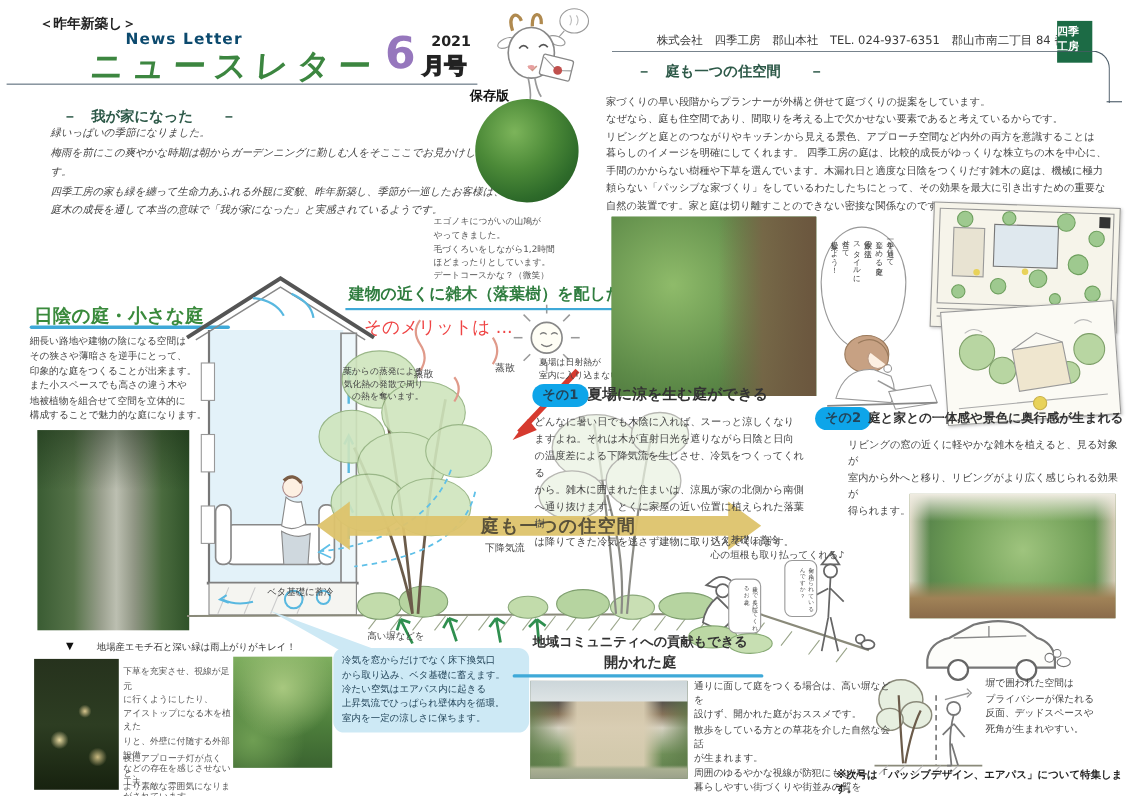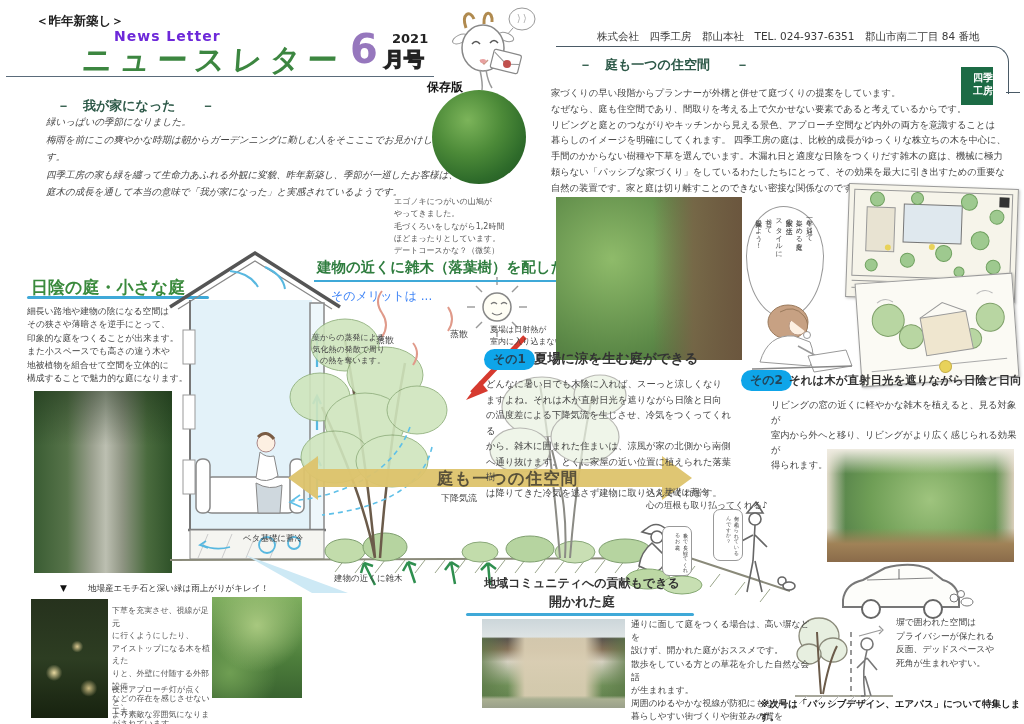--- a/index.html
+++ b/index.html
@@ -12,21 +12,21 @@
   svg{position:absolute;overflow:visible;}
   .vtext{writing-mode:vertical-rl;text-orientation:upright;}
   .pill{background:#0ea5e9;border-radius:11px;padding:2px 9px;color:#23455a;font-weight:bold;}
 </style>
 </head>
 <body>
 
 <div class="page">
 
   <div class="abs b" style="left:36px;top:13px;font-size:12.5px;color:#222;">＜昨年新築し＞</div>
-  <div class="abs b" style="left:114px;top:28px;font-size:14px;color:#6d28d9;letter-spacing:1px;text-align:center;">News Letter</div>
+  <div class="abs b" style="left:114px;top:28px;font-size:14px;color:#0c4a6e;letter-spacing:1px;text-align:center;">News Letter</div>
   <div class="abs b" style="left:82px;top:40px;font-size:30px;color:#3c8640;letter-spacing:7px;transform:skewX(-4deg);">ニュースレター</div>
   <div class="abs b" style="left:350px;top:26px;font-size:40px;color:#9677bd;">6</div>
   <div class="abs b" style="left:392px;top:31px;font-size:13px;color:#222;">2021</div>
   <div class="abs b" style="left:384px;top:46px;font-size:20px;color:#fff;-webkit-text-stroke:1.2px #222;text-shadow:0 0 1px #222;">月号</div>
   <div class="abs b" style="left:427px;top:79px;font-size:12px;color:#111;">保存版</div>
   <div class="abs" style="left:6px;top:76px;width:428px;height:0;border-top:1.5px solid #5a6b7a;"></div>
 
   <svg style="left:436px;top:6px;" width="102" height="86" viewBox="0 0 102 86">
     <ellipse cx="86" cy="13" rx="13" ry="11" fill="#fff" stroke="#999" stroke-width="1"></ellipse>
     <path d="M77,22 L70,30" stroke="#999" stroke-width="1" fill="none"></path>
@@ -38,21 +38,21 @@
     <path d="M36,38 q4,-5 8,0 M54,37 q4,-5 8,0" stroke="#555" stroke-width="1.5" fill="none"></path>
     <path d="M44,54 l4,4 l4,-4" stroke="#c98" stroke-width="1.5" fill="none"></path>
     <ellipse cx="47" cy="55" rx="3" ry="2" fill="#e8a0a0"></ellipse>
     <path d="M44,64 q3,14 2,20 M50,64 q2,12 6,18" stroke="#999" stroke-width="1.5" fill="none"></path>
     <rect x="56" y="46" width="28" height="19" rx="2" fill="#fff" stroke="#888" stroke-width="1.2" transform="rotate(14 70 55)"></rect>
     <path d="M57,49 l14,9 l13,-3" stroke="#999" stroke-width="1" fill="none" transform="rotate(14 70 55)"></path>
     <circle cx="71" cy="58" r="4" fill="#c0504d"></circle>
   </svg>
 
   <div class="abs" style="left:597px;top:30px;font-size:10.5px;color:#3a3a3a;">株式会社　四季工房　郡山本社　TEL. 024-937-6351　郡山市南二丁目 84 番地</div>
-  <div class="abs pre b" style="left:961px;top:19px;width:32px;height:34px;background:#1c6b45;color:#fff;font-size:10px;line-height:1.3;text-align:right;padding-top:4px;margin-top:48px;">四季
+  <div class="abs pre b" style="left:961px;top:19px;width:32px;height:34px;background:#1c6b45;color:#fff;font-size:10px;line-height:1.3;text-align:left;padding-top:4px;">四季
 工房</div>
   <div class="abs" style="left:556px;top:46px;width:452px;height:47px;border-top:1.5px solid #4a5a66;border-right:1.5px solid #4a5a66;border-top-right-radius:16px;"></div>
   <div class="abs" style="left:1006px;top:92px;width:14px;height:0;border-top:1.5px solid #4a5a66;"></div>
 
   <div class="abs b" style="left:57px;top:97px;font-size:13px;color:#2d5948;">－　我が家になった　　－</div>
   <div class="abs pre" style="left:46px;top:113px;width:414px;font-size:9.5px;line-height:17.6px;color:#444;font-style:italic;">緑いっぱいの季節になりました。
 梅雨を前にこの爽やかな時期は朝からガーデンニングに勤しむ人をそこここでお見かけします。
 四季工房の家も緑を纏って生命力あふれる外観に変貌、昨年新築し、季節が一巡したお客様は、
 庭木の成長を通して本当の意味で「我が家になった」と実感されているようです。</div>
 
@@ -200,40 +200,45 @@
       <circle cx="612" cy="336" r="4"></circle>
       <ellipse cx="619" cy="341" rx="6" ry="4"></ellipse>
     </g>
     <path d="M505,318 q4,-10 0,-16 M510,318 q6,-8 3,-16 M515,320 q6,-6 6,-14" stroke="#4a8f4a" stroke-width="1.6" fill="none"></path>
     <ellipse cx="478" cy="334" rx="22" ry="10" fill="#bcd8a4" stroke="#86a973"></ellipse>
     <ellipse cx="512" cy="340" rx="20" ry="9" fill="#c7dfb2" stroke="#86a973"></ellipse>
   </svg>
 
   <div class="abs b" style="left:317px;top:258px;font-size:14.5px;color:#2f7d3f;">建物の近くに雑木（落葉樹）を配した庭</div>
   <div class="abs" style="left:314px;top:280px;width:330px;height:2px;background:#3fa9d8;"></div>
-  <div class="abs" style="left:331px;top:288px;font-size:12px;color:#3b82f6;">そのメリットは ...</div>
+  <div class="abs" style="left:331px;top:288px;font-size:16px;color:#ef4444;">そのメリットは ...</div>
   <div class="abs" style="left:376px;top:334px;font-size:9px;color:#444;">蒸散</div>
   <div class="abs" style="left:450px;top:328px;font-size:9px;color:#444;">蒸散</div>
   <div class="abs pre" style="left:297px;top:332px;width:88px;font-size:8px;line-height:11.5px;color:#444;text-align:right;">葉からの蒸発による
 気化熱の発散で周り
 の熱を奪います。</div>
   <div class="abs pre" style="left:490px;top:324px;width:95px;font-size:8px;line-height:11.5px;color:#444;">夏場は日射熱が
 室内に入り込まない。</div>
   <div class="abs b" style="left:437px;top:468px;font-size:16.5px;color:#5a523a;letter-spacing:1px;">庭も一つの住空間</div>
   <div class="abs" style="left:441px;top:492px;font-size:9px;color:#444;">下降気流</div>
   <div class="abs" style="left:243px;top:533px;font-size:8.5px;color:#444;">ベタ基礎に蓄冷</div>
-  <div class="abs" style="left:334px;top:573px;font-size:8.5px;color:#444;">建物の近くに雑木</div>
+  <div class="abs" style="left:334px;top:573px;font-size:8.5px;color:#444;">高い塀などを</div>
   <div class="abs pre" style="left:646px;top:486px;font-size:8.8px;line-height:12.5px;color:#444;">ベタ基礎に蓄冷
 心の垣根も取り払ってくれる♪</div>
   <div class="abs pre vtext" style="left:662px;top:526px;width:24px;height:44px;font-size:5.2px;line-height:1.5;background:#fff;border:1px solid #999;border-radius:7px;padding:2px;color:#555;">秋まで長く咲いてくれるお花よ。</div>
   <div class="abs pre vtext" style="left:713px;top:509px;width:24px;height:46px;font-size:5.2px;line-height:1.5;background:#fff;border:1px solid #999;border-radius:7px;padding:2px;color:#555;">何を植えられているんですか？</div>
 
   <svg style="left:240px;top:553px;" width="110" height="44" viewBox="0 0 110 44">
     <polygon points="5,2 72,40 108,40" fill="#cde9f5"></polygon>
   </svg>
+  <div class="abs pre" style="left:303px;top:589px;width:162px;background:#cde9f5;border-radius:10px;padding:6px 8px;font-size:8.6px;line-height:13px;color:#23455a;">冷気を窓からだけでなく床下換気口
+から取り込み、ベタ基礎に蓄えます。
+冷たい空気はエアパス内に起きる
+上昇気流でひっぱられ壁体内を循環。
+室内を一定の涼しさに保ちます。</div>
 
   <div class="abs b" style="left:579px;top:56px;font-size:13px;color:#2d5948;">－　庭も一つの住空間　　－</div>
   <div class="abs pre" style="left:551px;top:85px;width:468px;font-size:9.3px;line-height:15.8px;color:#444;">家づくりの早い段階からプランナーが外構と併せて庭づくりの提案をしています。
 なぜなら、庭も住空間であり、間取りを考える上で欠かせない要素であると考えているからです。
 リビングと庭とのつながりやキッチンから見える景色、アプローチ空間など内外の両方を意識することは
 暮らしのイメージを明確にしてくれます。 四季工房の庭は、比較的成長がゆっくりな株立ちの木を中心に、
 手間のかからない樹種や下草を選んでいます。木漏れ日と適度な日陰をつくりだす雑木の庭は、機械に極力
 頼らない「パッシブな家づくり」をしているわたしたちにとって、その効果を最大に引き出すための重要な
 自然の装置です。家と庭は切り離すことのできない密接な関係なのです。</div>
 
@@ -305,21 +310,21 @@
   <div class="abs pill" style="left:484px;top:349px;font-size:12px;">その1</div>
   <div class="abs b" style="left:534px;top:350px;font-size:13.5px;color:#333;">夏場に涼を生む庭ができる</div>
   <div class="abs pre" style="left:486px;top:376px;width:250px;font-size:9.3px;line-height:15.5px;color:#444;">どんなに暑い日でも木陰に入れば、スーっと涼しくなり
 ますよね。それは木が直射日光を遮りながら日陰と日向
 の温度差による下降気流を生じさせ、冷気をつくってくれる
 から。雑木に囲まれた住まいは、涼風が家の北側から南側
 へ通り抜けます。とくに家屋の近い位置に植えられた落葉樹
 は降りてきた冷気を逃さず建物に取り込んでくれます。</div>
 
   <div class="abs pill" style="left:741px;top:370px;font-size:12px;">その2</div>
-  <div class="abs b" style="left:789px;top:373px;font-size:11.5px;color:#333;">それは木が直射日光を遮りながら日陰と日向</div>
+  <div class="abs b" style="left:789px;top:373px;font-size:11.5px;color:#333;">庭と家との一体感や景色に奥行感が生まれる</div>
   <div class="abs pre" style="left:771px;top:397px;width:250px;font-size:9.3px;line-height:15px;color:#444;">リビングの窓の近くに軽やかな雑木を植えると、見る対象が
 室内から外へと移り、リビングがより広く感じられる効果が
 得られます。</div>
 
   <div class="photo" style="left:827px;top:449px;width:187px;height:113px;
        background:linear-gradient(180deg, rgba(240,236,226,1) 0%, rgba(240,236,226,0) 22%),
                   linear-gradient(0deg, #8a6b4a 0%, #a08257 16%, rgba(160,130,87,0) 30%),
                   linear-gradient(90deg, #e3dccb 0%, rgba(227,220,203,0) 10%, rgba(217,206,186,0) 90%, #d9ceba 100%),
                   radial-gradient(circle at 55% 45%, #9fc47e 0%, #6f9e56 50%, #55814a 80%),#c9b894;"></div>
 

